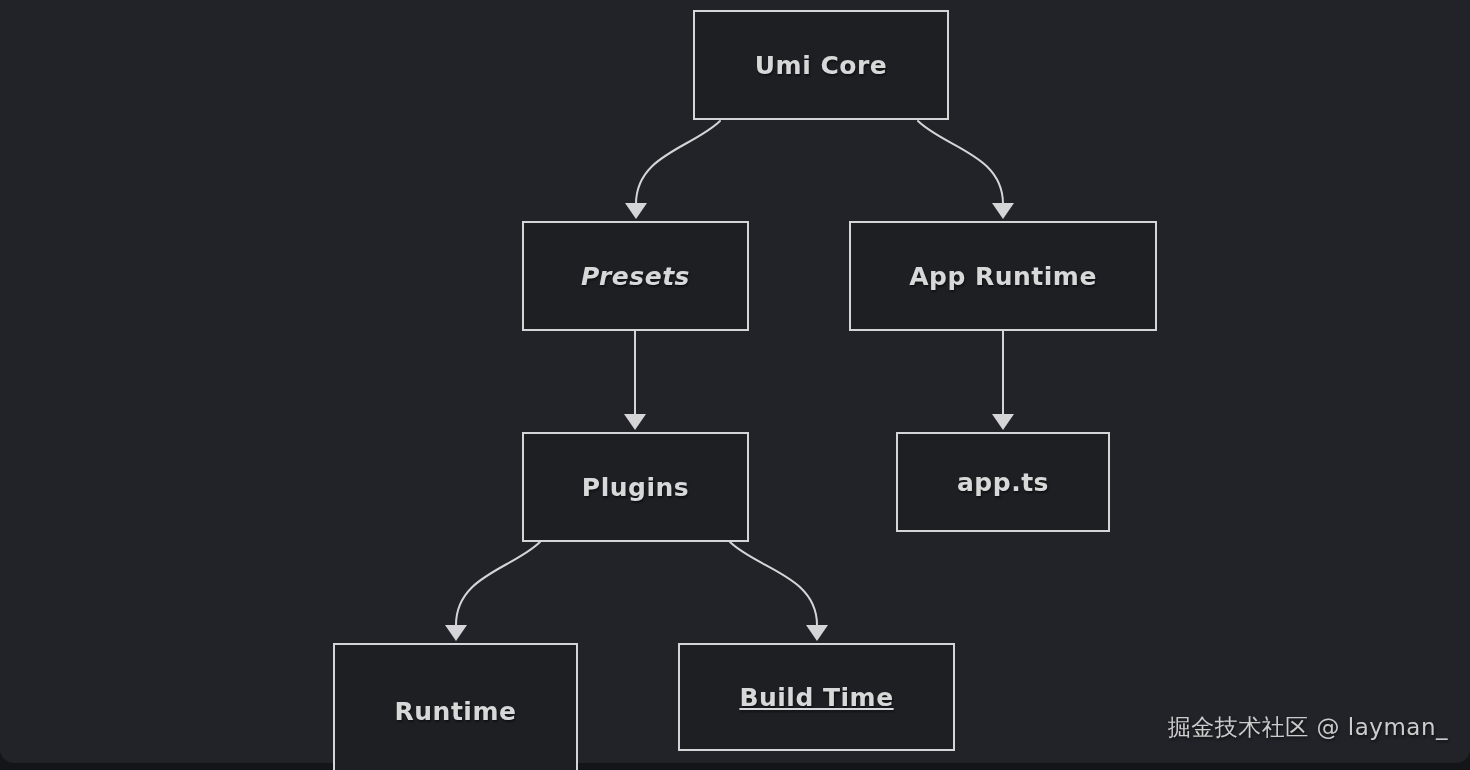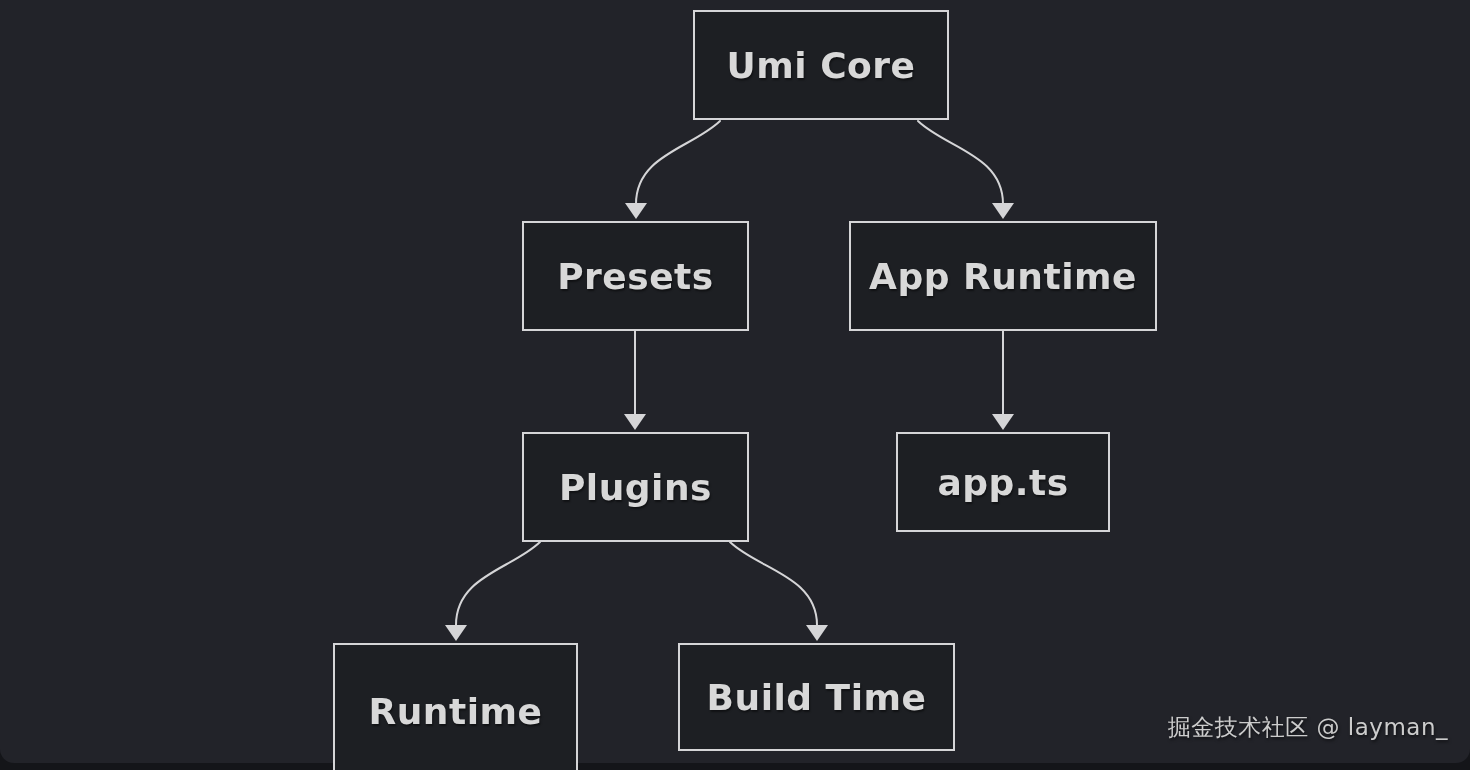--- a/index.html
+++ b/index.html
@@ -28,33 +28,33 @@
   }
   .node {
     position: absolute;
     box-sizing: border-box;
     background: #1d1f23;
     border: 2px solid #d5d5d7;
     display: flex;
     align-items: center;
     justify-content: center;
     color: #d8d8d8;
-    font-size: 36px;
+    font-size: 25px;
     font-weight: 600;
     letter-spacing: 0.5px;
     text-shadow: 1px 2px 2px rgba(0,0,0,0.45);
     white-space: nowrap;
   }
   .node-umi-core   { left: 693px; top:  10px; width: 256px; height: 110px; }
-  .node-presets    { left: 522px; top: 221px; width: 227px; height: 110px; }
+  .node-presets    { left: 522px; top: 221px; width: 227px; height: 110px; font-style: italic; }
   .node-app-runtime{ left: 849px; top: 221px; width: 308px; height: 110px; }
   .node-plugins    { left: 522px; top: 432px; width: 227px; height: 110px; }
   .node-app-ts     { left: 896px; top: 432px; width: 214px; height: 100px; }
   .node-runtime    { left: 333px; top: 643px; width: 245px; height: 136px; }
-  .node-build-time { left: 678px; top: 643px; width: 277px; height: 108px; }
+  .node-build-time { left: 678px; top: 643px; width: 277px; height: 108px; text-decoration: underline; }
   .watermark {
     position: absolute;
     top: 712px;
     right: 22px;
     color: #cccccc;
     font-size: 23px;
     letter-spacing: 0.5px;
     text-shadow: 1px 2px 3px rgba(0,0,0,0.55);
     white-space: nowrap;
   }

